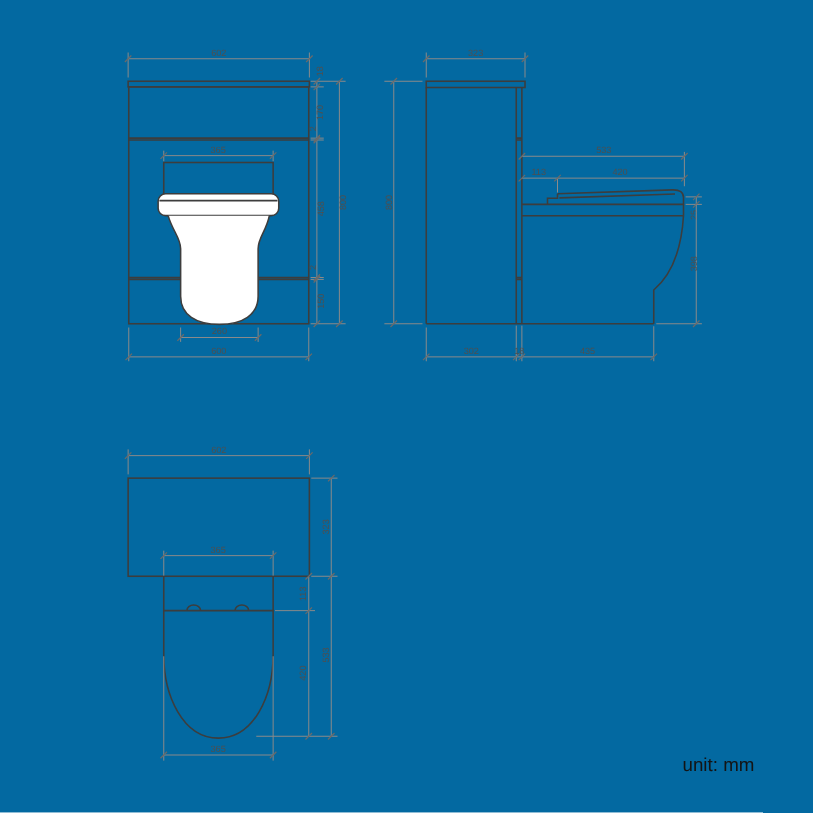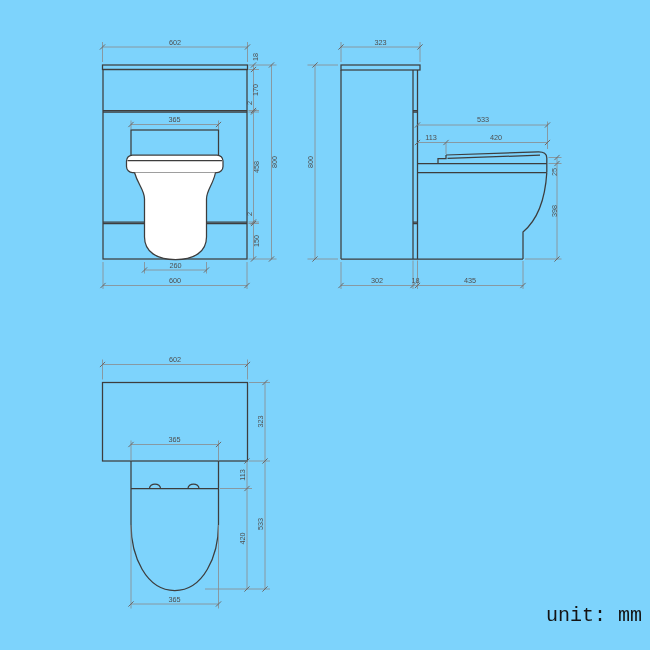--- a/index.html
+++ b/index.html
@@ -1,25 +1,25 @@
 <!DOCTYPE html>
 <html><head>
 <meta charset="utf-8">
 <style>
   html,body{margin:0;padding:0;background:#fff;}
-  .stage{position:relative;width:650px;height:650px;background:#7dd3fc;overflow:hidden;
+  .stage{position:relative;width:650px;height:650px;background:#0369a1;overflow:hidden;
          font-family:"Liberation Sans",sans-serif;}
   svg{position:absolute;left:0;top:0;}
   .obj{stroke:#3d3d3d;stroke-width:1.25;fill:none;stroke-linecap:butt;}
   .objf{stroke:#3d3d3d;stroke-width:1.25;fill:#ffffff;}
   .dim{stroke:#8a8a8a;stroke-width:0.8;fill:none;}
   .tick{stroke:#6a6a6a;stroke-width:1;fill:none;}
   .dlabel{font-family:"Liberation Sans",sans-serif;font-size:7.3px;fill:#4f4f4f;text-anchor:middle;}
-  .unit-note{position:absolute;left:546px;top:604px;font-size:20px;color:#141414;
-             font-family:Liberation Mono, monospace;}
+  .unit-note{position:absolute;left:546px;top:604px;font-size:15px;color:#141414;
+             font-family:Liberation Sans, sans-serif;}
 </style>
 </head>
 <body>
 
 <div class="stage">
 <svg width="650" height="650" viewBox="0 0 650 650">
 
   <g>
 
     <g>

